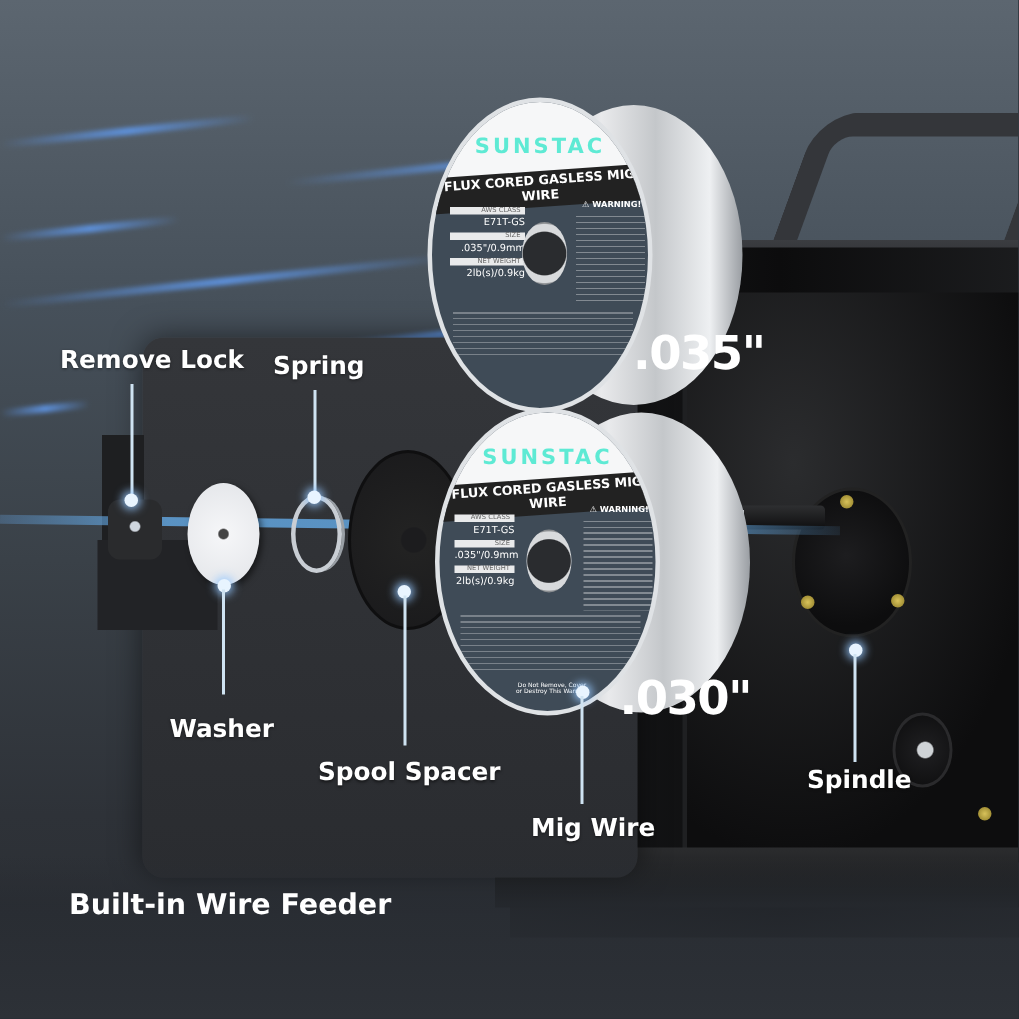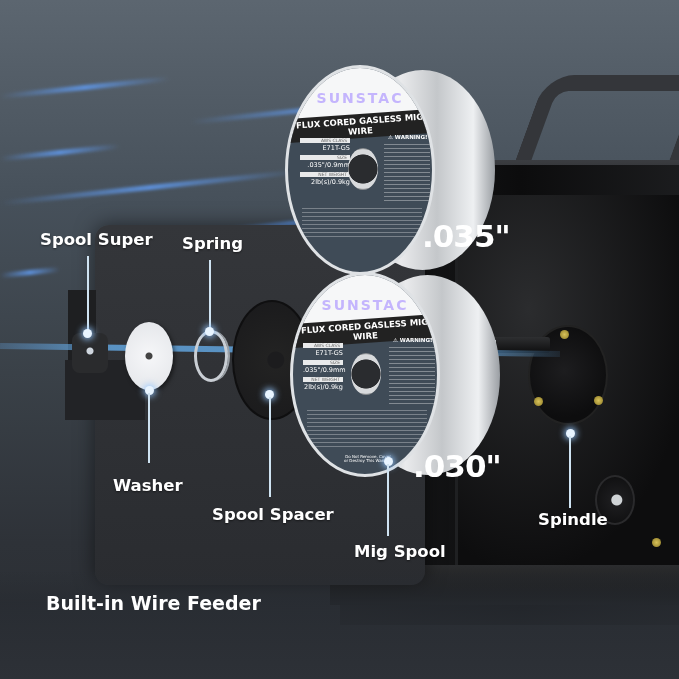--- a/index.html
+++ b/index.html
@@ -54,21 +54,21 @@
     border-radius: 50%; background: radial-gradient(circle at 55% 50%, #1c1c1e 0 8px, #222 9px, #19191b 100%);
     border: 2px solid #0f0f10; }
   .spool { position: absolute; border-radius: 50%; }
   .spool-body { background: linear-gradient(90deg, #9fa4a9 0%, #e9eaec 35%, #c4c7ca 60%, #eef0f2 85%, #9a9ea3 100%); }
   .spool-face {
     position: absolute; border-radius: 50%; overflow: hidden;
     background: #3f4b57; border: 3px solid #dfe2e5;
   }
   .face-top { position: absolute; left: 0; top: 0; width: 100%; height: 32%; background: #f6f7f8; }
   .face-brand { position: absolute; left: 0; width: 100%; text-align: center; font-family: "DejaVu Sans", sans-serif;
-    font-weight: bold; color: #c4b5fd; letter-spacing: 2px; }
+    font-weight: bold; color: #5eead4; letter-spacing: 2px; }
   .face-band { position: absolute; left: 0; width: 100%; background: #222; color: #fff;
     font-weight: bold; text-align: center; font-size: 8.5px; padding: 2px 0; transform: rotate(-4deg); }
   .face-hole { position: absolute; border-radius: 50%;
     background: radial-gradient(circle, #2a2c2f 0 55%, #d8dadc 58% 75%, #8a8d90 78%); }
   .face-spec { position: absolute; font-size: 6.5px; color: #fff; font-weight: normal; }
   .face-spec .tag { display: block; background: #e9eaeb; color: #666; font-size: 4.5px; padding: 0 3px; text-align: right; margin-bottom: 1px; }
   .face-warning { position: absolute; font-size: 5.5px; color: #fff; font-weight: bold; }
   .face-fine { position: absolute; font-size: 3.2px; color: #cfd6dd; line-height: 4px; }
   .size-label { position: absolute; font-family: "DejaVu Sans", sans-serif; font-weight: bold;
     font-size: 31px; color: #fff; letter-spacing: -1px; }
@@ -163,39 +163,39 @@
       <span style="display:block;text-align:right;">2lb(s)/0.9kg</span>
     </div>
     <div class="face-hole" style="left:58px;top:78px;width:30px;height:42px;"></div>
     <div class="face-warning" style="left:100px;top:62px;">⚠ <span>WARNING!</span></div>
     <div class="face-fine" style="left:96px;top:72px;width:46px;height:60px;background:repeating-linear-gradient(180deg,rgba(255,255,255,0.35) 0 1px,transparent 1px 4px);"></div>
     <div class="face-fine" style="left:14px;top:135px;width:120px;height:38px;background:repeating-linear-gradient(180deg,rgba(255,255,255,0.3) 0 1px,transparent 1px 4px);"></div>
     <div class="face-fine" style="left:50px;top:180px;width:50px;text-align:center;color:#fff;font-size:4px;">Do Not Remove, Cover or Destroy This Warning</div>
   </div>
   <div class="size-label" style="left:413px;top:448px;">.030"</div>
 
-  <div class="callout" style="left:40px;top:230px;">Spool Super</div>
+  <div class="callout" style="left:40px;top:230px;">Remove Lock</div>
   <div class="leader" style="left:87px;top:256px;height:74px;"></div>
   <div class="dot" style="left:83px;top:329px;"></div>
 
   <div class="callout" style="left:182px;top:234px;">Spring</div>
   <div class="leader" style="left:209px;top:260px;height:70px;"></div>
   <div class="dot" style="left:205px;top:327px;"></div>
 
   <div class="dot" style="left:145px;top:386px;"></div>
   <div class="leader" style="left:148px;top:393px;height:70px;"></div>
   <div class="callout" style="left:113px;top:476px;">Washer</div>
 
   <div class="dot" style="left:265px;top:390px;"></div>
   <div class="leader" style="left:269px;top:397px;height:100px;"></div>
   <div class="callout" style="left:212px;top:505px;">Spool Spacer</div>
 
   <div class="dot" style="left:384px;top:457px;"></div>
   <div class="leader" style="left:387px;top:464px;height:72px;"></div>
-  <div class="callout" style="left:354px;top:542px;">Mig Spool</div>
+  <div class="callout" style="left:354px;top:542px;">Mig Wire</div>
 
   <div class="dot" style="left:566px;top:429px;"></div>
   <div class="leader" style="left:569px;top:436px;height:72px;"></div>
   <div class="callout" style="left:538px;top:510px;">Spindle</div>
 
   <div class="bottom-shade"></div>
   <div class="headline">Built-in Wire Feeder</div>
 </div>
 
 </body></html>

